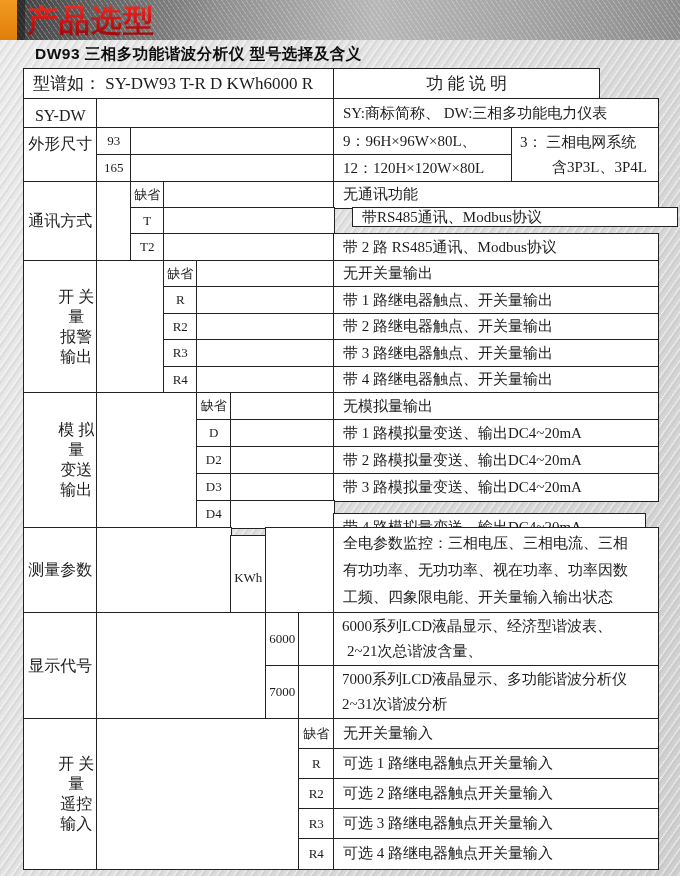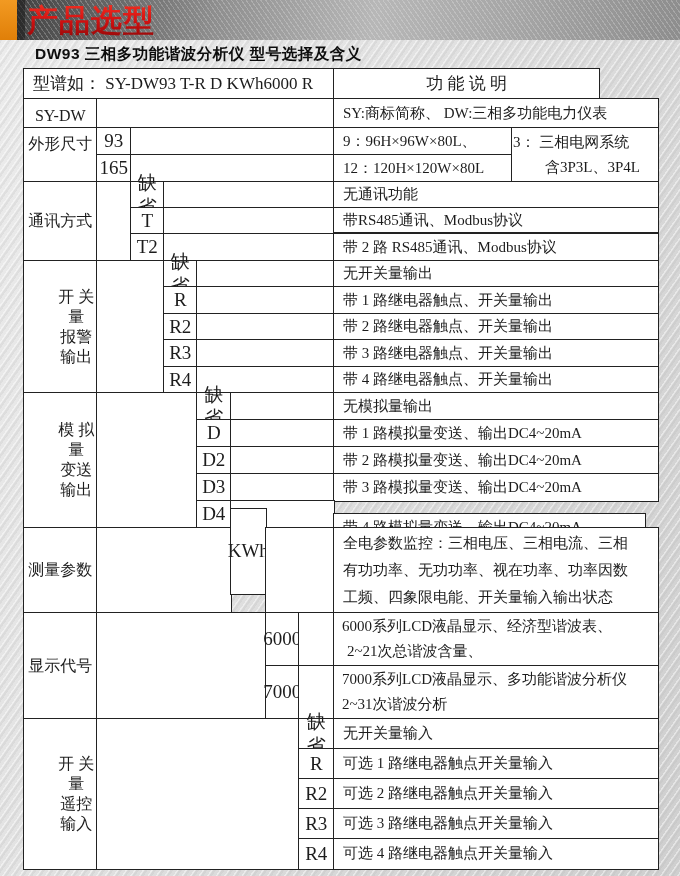--- a/index.html
+++ b/index.html
@@ -33,31 +33,31 @@
     font-size:15.5px;font-weight:700;color:#0d0d0d;letter-spacing:.5px;
   }
   
   .cell{
     position:absolute;box-sizing:border-box;background:#fff;
     border:1.5px solid #222;color:#1c1c1c;
     display:flex;align-items:center;font-size:15px;line-height:1.25;
   }
   .ctr{justify-content:center;text-align:center;}
   .lft{padding-left:9px;padding-right:4px;}
-  .code{font-size:19px;justify-content:center;text-align:center;}
+  .code{font-size:13px;justify-content:center;text-align:center;}
   .label{font-size:16px;justify-content:center;text-align:center;}
   .hdr{font-size:17px;}
   .top-align{align-items:flex-start;padding-top:6px;}
   .two-line span{display:block;margin-left:32px;}
   .kwh-desc{flex-direction:column;align-items:flex-start;justify-content:center;padding-left:9px;padding-right:4px;}
   .kwh-desc span{display:block;line-height:27px;}
   .disp-desc{flex-direction:column;align-items:flex-start;justify-content:center;padding-left:8px;padding-right:2px;}
   .disp-desc span{display:block;line-height:25px;}
   .disp-desc .indent{padding-left:5px;}
-  .note-cell{flex-direction:column;align-items:flex-start;justify-content:center;padding-left:1px;}
+  .note-cell{flex-direction:column;align-items:flex-start;justify-content:center;padding-left:8px;}
   .note-cell span{display:block;line-height:25px;}
   .note-cell .note2{padding-left:32px;}
 </style>
 </head>
 <body>
 
 <div class="banner">
   <div class="orange-tab"></div>
   <div class="tab-shadow"></div>
 </div>
@@ -85,21 +85,21 @@
     <span class="note2">含3P3L、3P4L</span>
   </div>
 
   <div class="cell label" style="left:23px;top:181px;width:74.5px;height:80.5px">通讯方式</div>
   <div class="cell" style="left:96px;top:181px;width:35.5px;height:80.5px"></div>
   <div class="cell code" style="left:130px;top:181px;width:34.5px;height:27.5px">缺省</div>
   <div class="cell" style="left:163px;top:181px;width:171.5px;height:27.5px"></div>
   <div class="cell lft" style="left:333px;top:181px;width:325.5px;height:27.5px">无通讯功能</div>
   <div class="cell code" style="left:130px;top:207px;width:34.5px;height:27.5px">T</div>
   <div class="cell" style="left:163px;top:207px;width:171.5px;height:27.5px"></div>
-  <div class="cell lft" style="left:333px;top:207px;width:325.5px;height:26px">带RS485通讯、Modbus协议</div>
+  <div class="cell lft" style="left:352px;top:207px;width:325.5px;height:20px">带RS485通讯、Modbus协议</div>
   <div class="cell code" style="left:130px;top:233px;width:34.5px;height:28.5px">T2</div>
   <div class="cell" style="left:163px;top:233px;width:171.5px;height:28.5px"></div>
   <div class="cell lft" style="left:333px;top:233px;width:325.5px;height:28.5px">带 2 路 RS485通讯、Modbus协议</div>
 
   <div class="cell label two-line" style="left:23px;top:260px;width:74.5px;height:133.5px">
     <div>
       <span>开 关 量</span>
       <span>报警输出</span>
     </div>
   </div>
@@ -138,21 +138,21 @@
   <div class="cell lft" style="left:333px;top:446px;width:325.5px;height:28.5px">带 2 路模拟量变送、输出DC4~20mA</div>
   <div class="cell code" style="left:196px;top:473px;width:35.5px;height:28.5px">D3</div>
   <div class="cell" style="left:230px;top:473px;width:104.5px;height:28.5px"></div>
   <div class="cell lft" style="left:333px;top:473px;width:325.5px;height:28.5px">带 3 路模拟量变送、输出DC4~20mA</div>
   <div class="cell code" style="left:196px;top:500px;width:35.5px;height:28.5px">D4</div>
   <div class="cell" style="left:230px;top:500px;width:104.5px;height:28.5px"></div>
   <div class="cell lft" style="left:333px;top:513px;width:313px;height:28.5px">带 4 路模拟量变送、输出DC4~20mA</div>
 
   <div class="cell label" style="left:23px;top:527px;width:74.5px;height:86.5px">测量参数</div>
   <div class="cell" style="left:96px;top:527px;width:135.5px;height:86.5px"></div>
-  <div class="cell code" style="left:230px;top:508px;width:36.5px;height:86.5px">KWh</div>
+  <div class="cell code" style="left:230px;top:535px;width:36.5px;height:86.5px">KWh</div>
   <div class="cell" style="left:265px;top:527px;width:69.5px;height:86.5px"></div>
   <div class="cell kwh-desc" style="left:333px;top:527px;width:325.5px;height:86.5px">
     <span>全电参数监控：三相电压、三相电流、三相</span>
     <span>有功功率、无功功率、视在功率、功率因数</span>
     <span>工频、四象限电能、开关量输入输出状态</span>
   </div>
 
   <div class="cell label" style="left:23px;top:612px;width:74.5px;height:107.5px">显示代号</div>
   <div class="cell" style="left:96px;top:612px;width:170.5px;height:107.5px"></div>
   <div class="cell code" style="left:265px;top:612px;width:34.5px;height:54.5px">6000</div>

